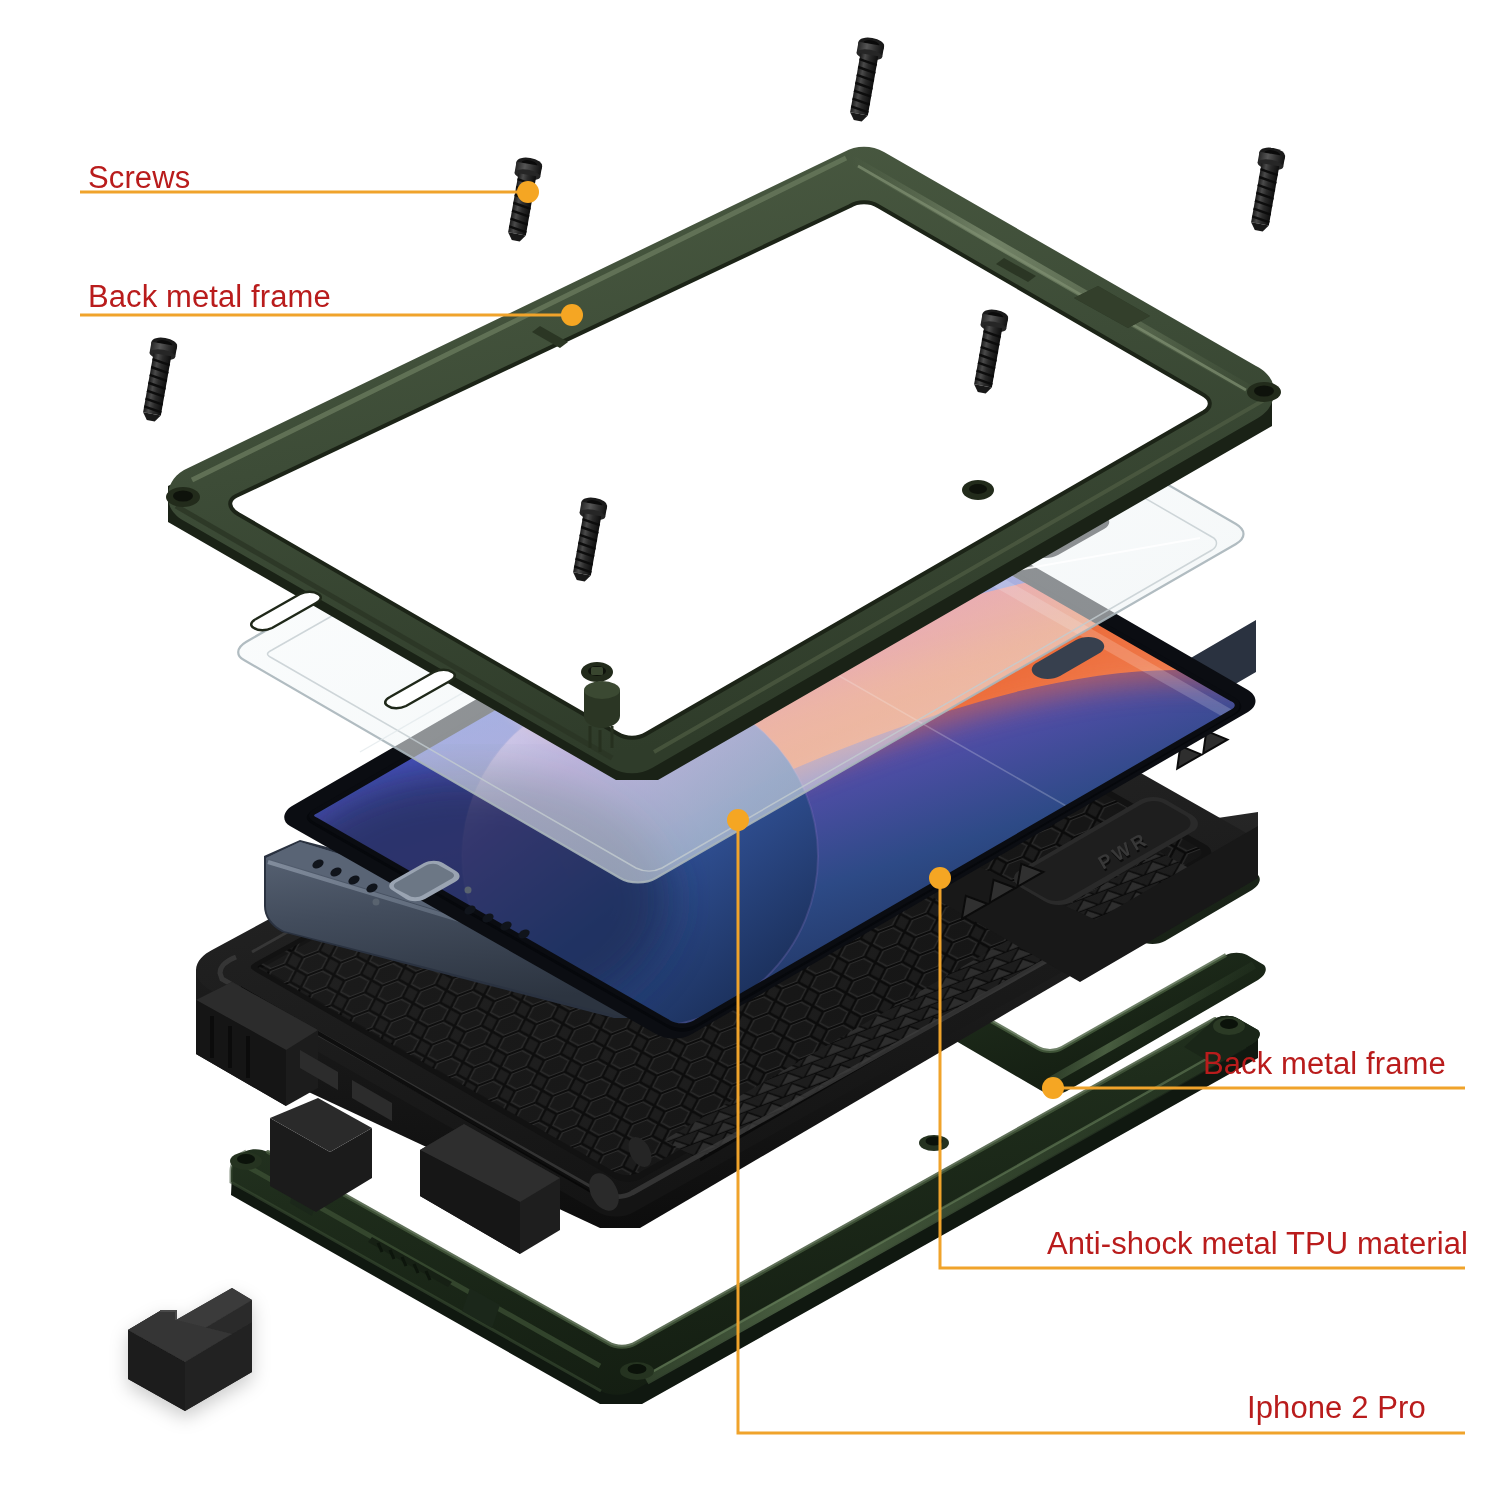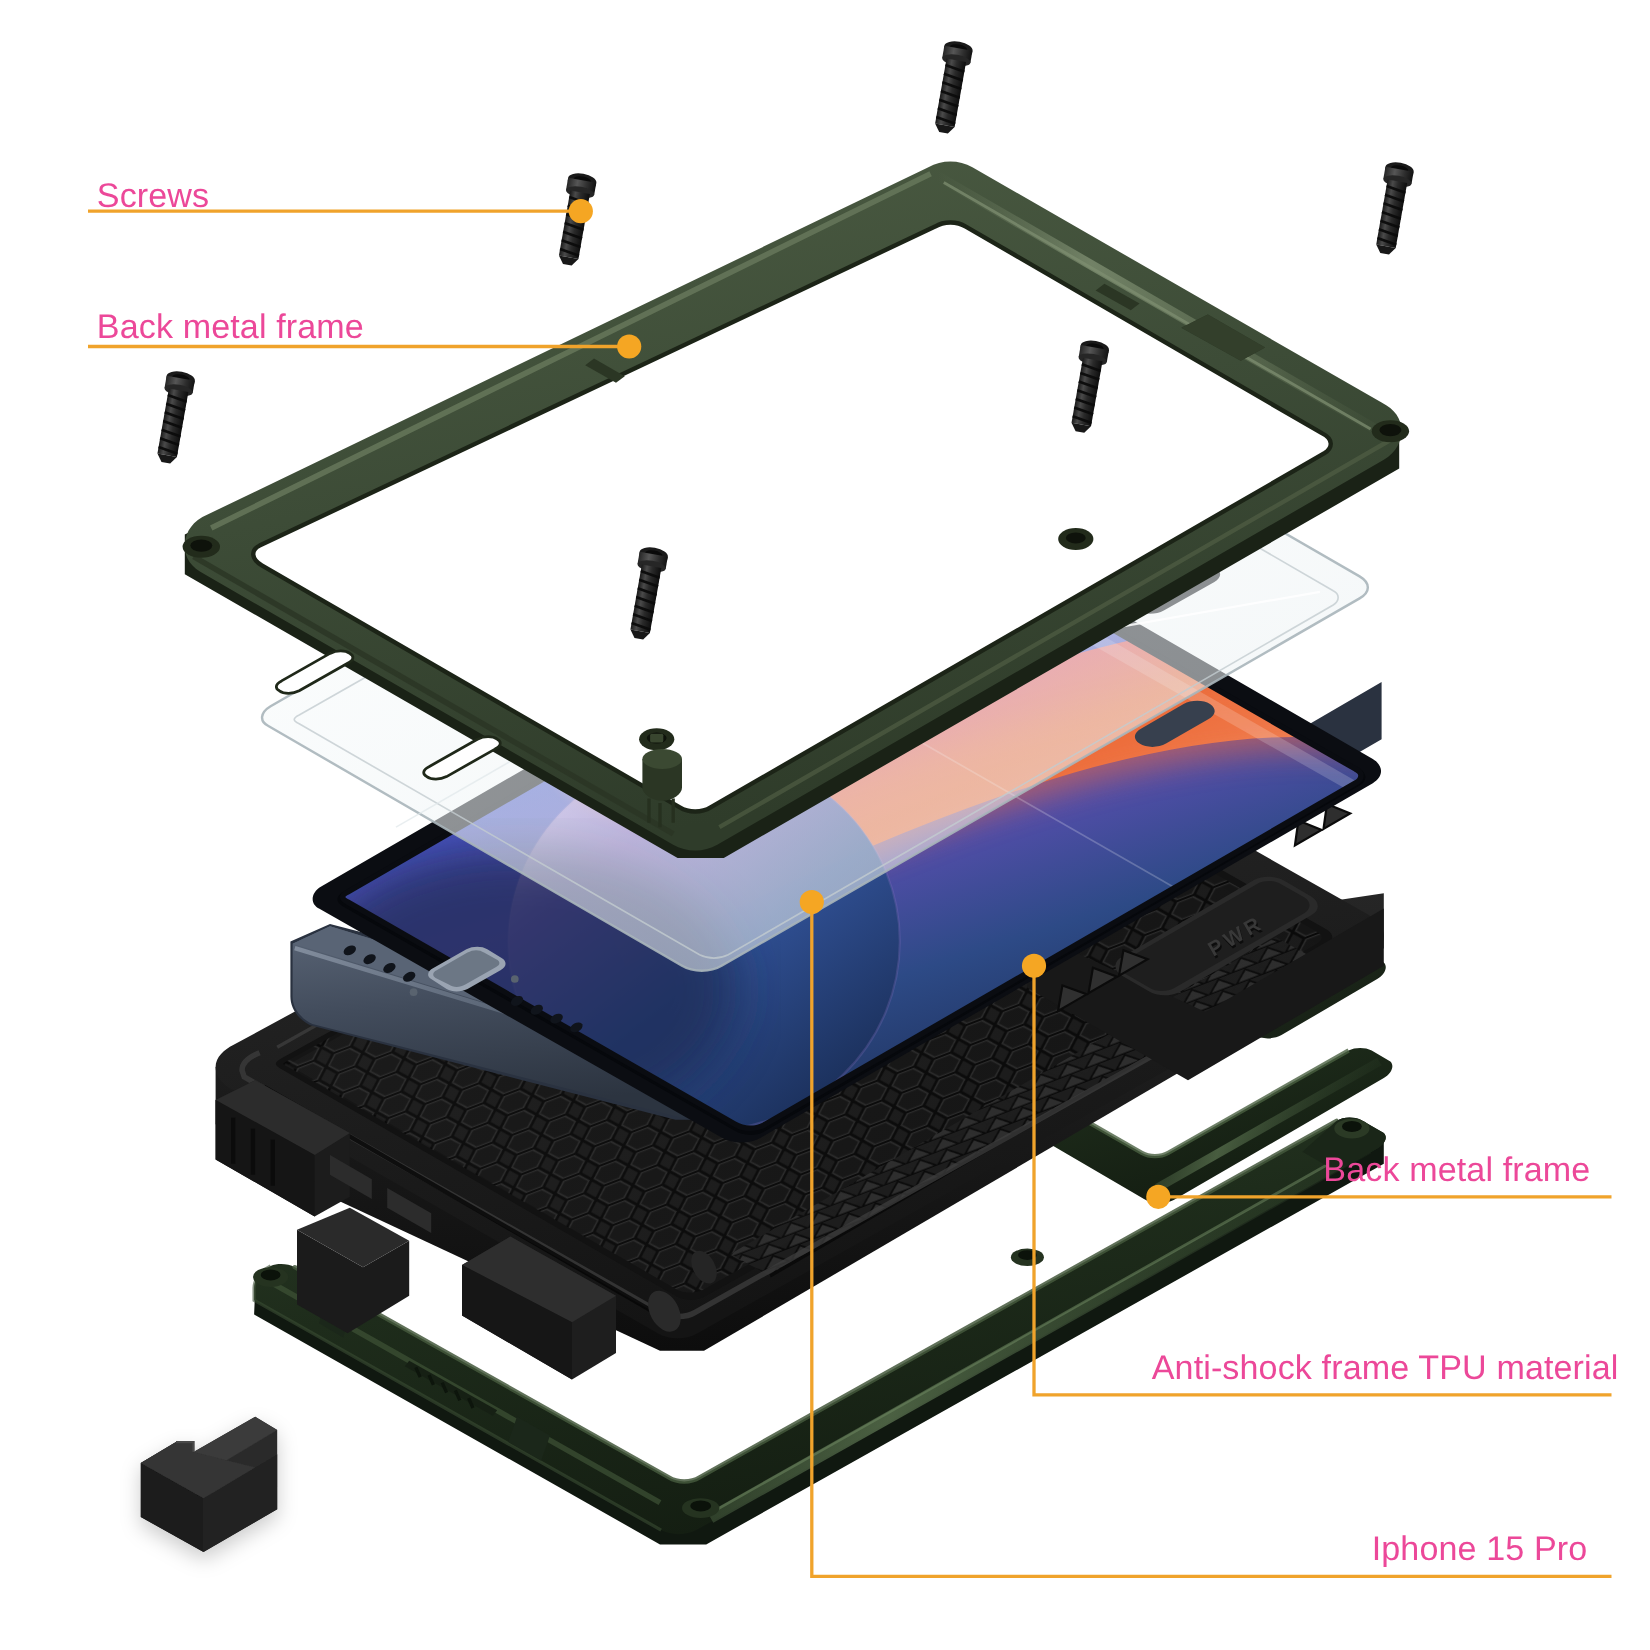--- a/index.html
+++ b/index.html
@@ -1,19 +1,19 @@
 <!DOCTYPE html>
 <html><head>
 <meta charset="utf-8">
 <style>
   html,body{margin:0;padding:0;background:#fff;}
   body{width:1500px;height:1500px;position:relative;overflow:hidden;
        font-family:"Liberation Sans","DejaVu Sans",sans-serif;}
   #stage{position:absolute;inset:0;width:1500px;height:1500px;}
-  .lbl{position:absolute;font-size:31px;color:#ec4899;white-space:nowrap;letter-spacing:.1px;}
+  .lbl{position:absolute;font-size:31px;color:#b91c1c;white-space:nowrap;letter-spacing:.1px;}
   svg{position:absolute;left:0;top:0;}
   .nosel{user-select:none;}
 </style>
 </head>
 <body>
 
 <div id="stage">
 <svg width="1500" height="1500" viewBox="0 0 1500 1500">
   <defs>
 
@@ -663,15 +663,15 @@
     <circle cx="572" cy="315" r="11" fill="#F5A623"></circle>
     <circle cx="1053" cy="1088" r="11" fill="#F5A623"></circle>
     <circle cx="940" cy="878" r="11" fill="#F5A623"></circle>
     <circle cx="738" cy="820" r="11" fill="#F5A623"></circle>
   </g>
 </svg>
 
 <div class="lbl nosel" style="left:88px;  top:160px;">Screws</div>
 <div class="lbl nosel" style="left:88px;  top:279px;">Back metal frame</div>
 <div class="lbl nosel" style="left:1203px;top:1046px;">Back metal frame</div>
-<div class="lbl nosel" style="left:1047px;top:1226px;">Anti-shock frame TPU material</div>
-<div class="lbl nosel" style="left:1247px;top:1390px;">Iphone 15 Pro</div>
+<div class="lbl nosel" style="left:1047px;top:1226px;">Anti-shock metal TPU material</div>
+<div class="lbl nosel" style="left:1247px;top:1390px;">Iphone 2 Pro</div>
 </div>
 
 </body></html>

